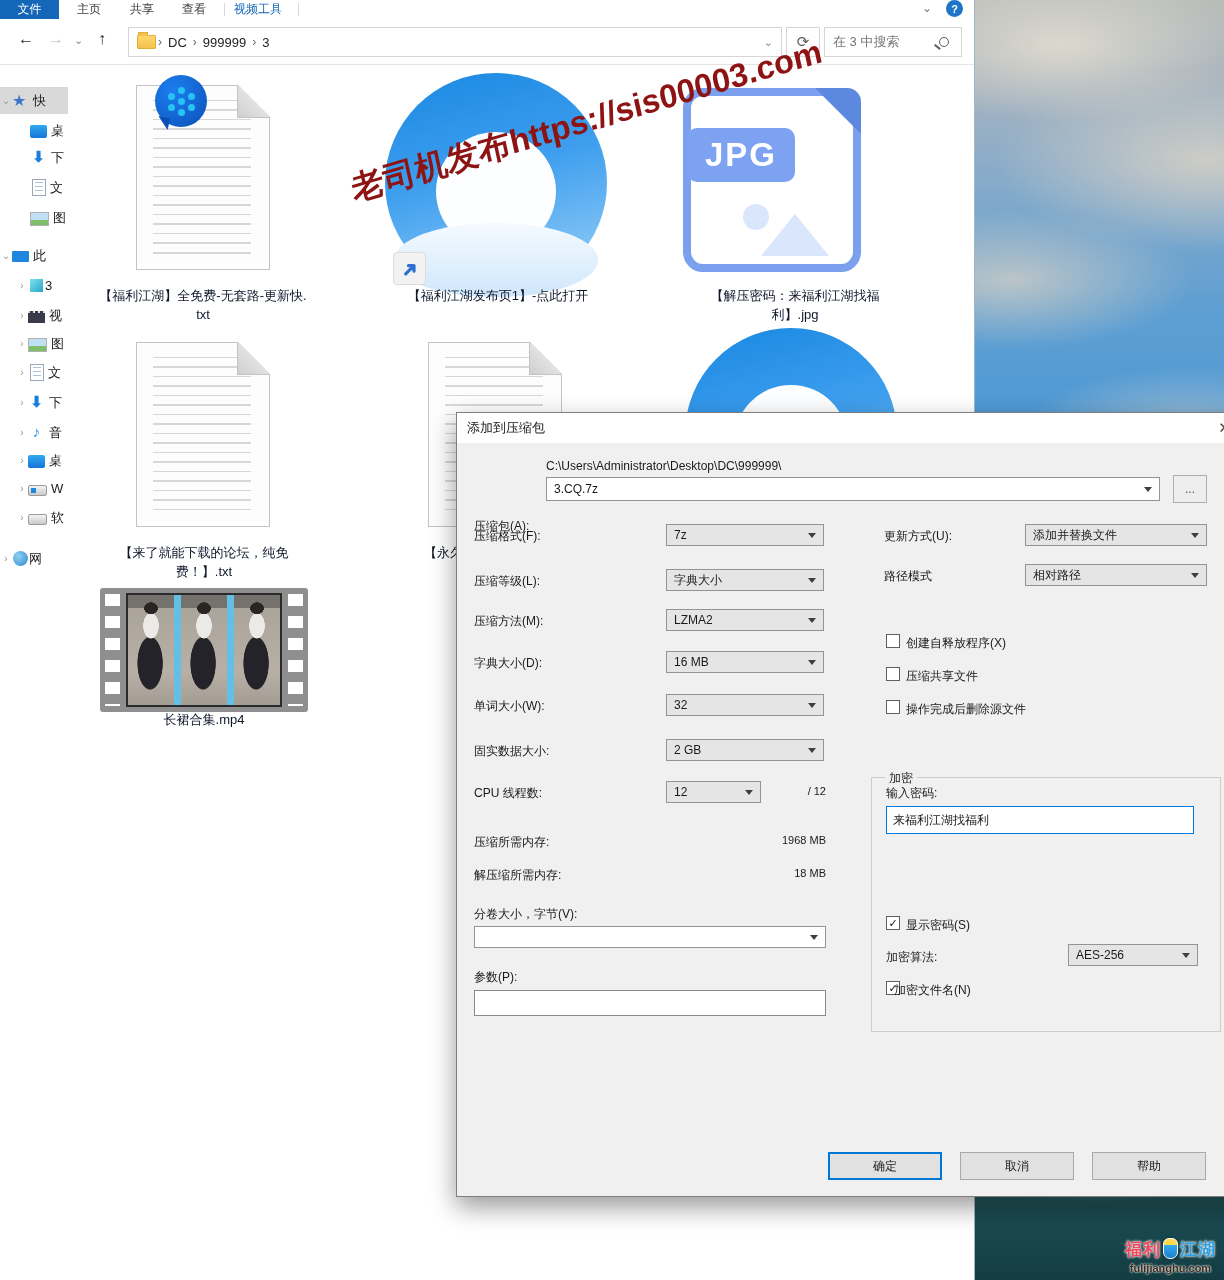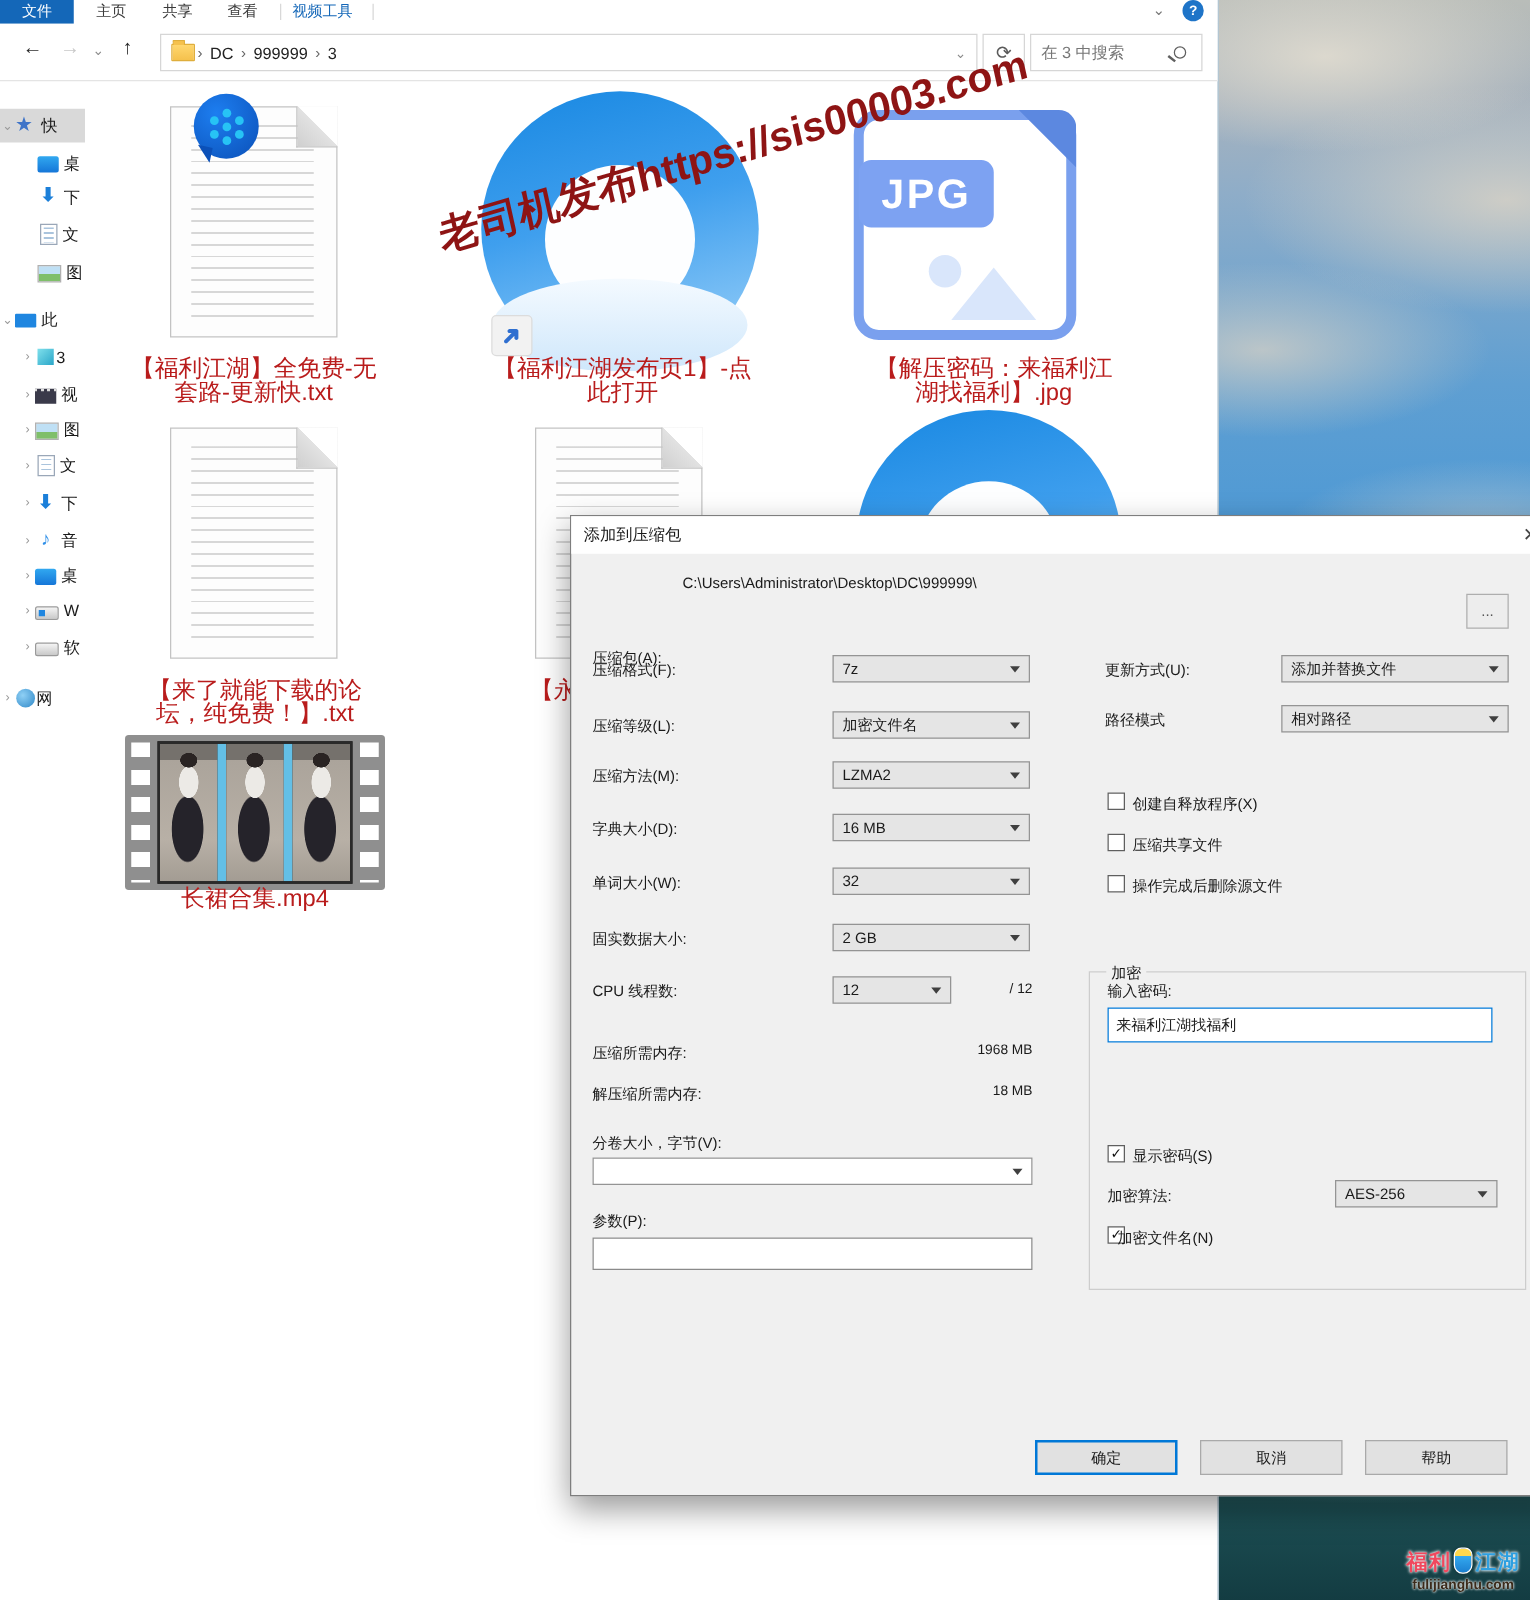--- a/index.html
+++ b/index.html
@@ -81,21 +81,21 @@
            background-image:repeating-linear-gradient(90deg,#ddd 0 2px,transparent 2px 5px);
            background-size:17px 2px;background-repeat:no-repeat;background-position:0 0;}
   .ic-note{color:#2f8fe8;font-size:15px;line-height:16px;text-align:center;}
   .ic-drive{background:linear-gradient(#f4f4f4,#c9c9c9);border:1px solid #9a9a9a;border-radius:2px;
             height:9px!important;margin-top:4px;}
   .ic-drive.win::after{content:"";position:absolute;left:2px;top:2px;width:5px;height:5px;background:#1f86e0;}
   .ic-net{background:radial-gradient(circle at 35% 35%,#8fd0f5,#2f88c8);border-radius:50%;
           width:15px!important;height:15px!important;margin:1px;}
 
   
-  .flabel{position:absolute;font-size:19px;line-height:19px;color:#b91c1c;text-align:center;
+  .flabel{position:absolute;font-size:13px;line-height:19px;color:#0f172a;text-align:center;
           word-break:break-all;}
   .txticon{position:absolute;width:134px;height:185px;background:#fdfdfd;border:1px solid #c3c3c3;
            box-sizing:border-box;
            background-image:repeating-linear-gradient(#d7d7d7 0 1.5px,transparent 1.5px 9.5px);
            background-size:98px 158px;background-position:16px 14px;background-repeat:no-repeat;}
   .txticon .fold{position:absolute;right:-1px;top:-1px;width:32px;height:32px;
                  background:linear-gradient(225deg,#fff 0 49%,#e2e2e2 50%,#cfcfcf 100%);
                  border-left:1px solid #c3c3c3;border-bottom:1px solid #c3c3c3;}
   .txticon .foldw{position:absolute;right:-1px;top:-1px;
                   border-top:33px solid #fff;border-left:33px solid transparent;}
@@ -357,30 +357,34 @@
   <div class="watermark">老司机发布https://sis00003.com</div>
 
   <div class="dialog">
     <div class="dtitle">
       <span class="txt">添加到压缩包</span>
     </div>
     <div class="dclose">✕</div>
 
     <div class="dlabel" style="left:17px;top:62px;margin-top:43px;">压缩包(A):</div>
     <div class="dlabel" style="left:89px;top:46px;">C:\Users\Administrator\Desktop\DC\999999\</div>
+    <div class="combo white" style="left:89px;top:64px;width:614px;height:24px;">
+      <span>3.CQ.7z</span>
+        <span class="chev" style="top:9px;"></span>
+    </div>
     <div class="browse">...</div>
 
     <div class="dlabel" style="left:17px;top:115px;">压缩格式(F):</div>
     <div class="combo" style="left:209px;top:111px;width:158px;">
         <span>7z</span>
         <span class="chev"></span>
       </div>
     <div class="dlabel" style="left:17px;top:160px;">压缩等级(L):</div>
     <div class="combo" style="left:209px;top:156px;width:158px;">
-        <span>加密文件名</span>
+        <span>字典大小</span>
         <span class="chev"></span>
       </div>
     <div class="dlabel" style="left:17px;top:200px;">压缩方法(M):</div>
     <div class="combo" style="left:209px;top:196px;width:158px;">
         <span>LZMA2</span>
         <span class="chev"></span>
       </div>
     <div class="dlabel" style="left:17px;top:242px;">字典大小(D):</div>
     <div class="combo" style="left:209px;top:238px;width:158px;">
         <span>16 MB</span>

